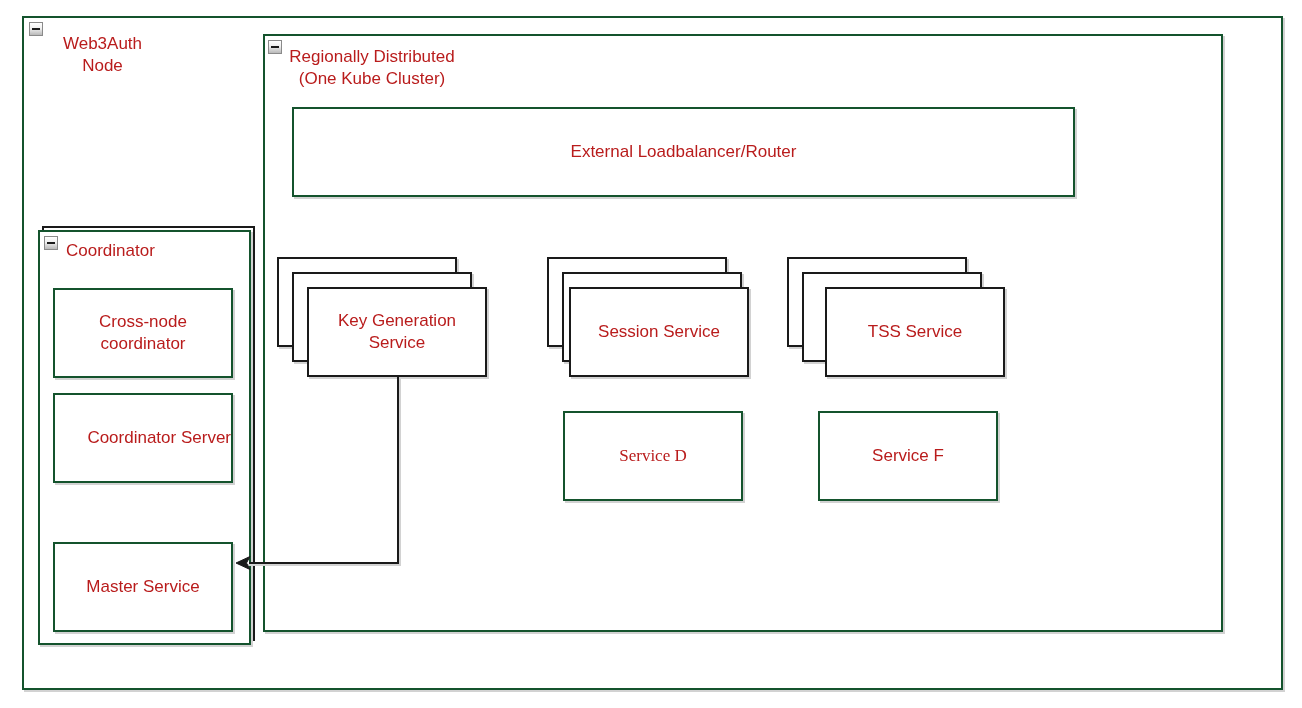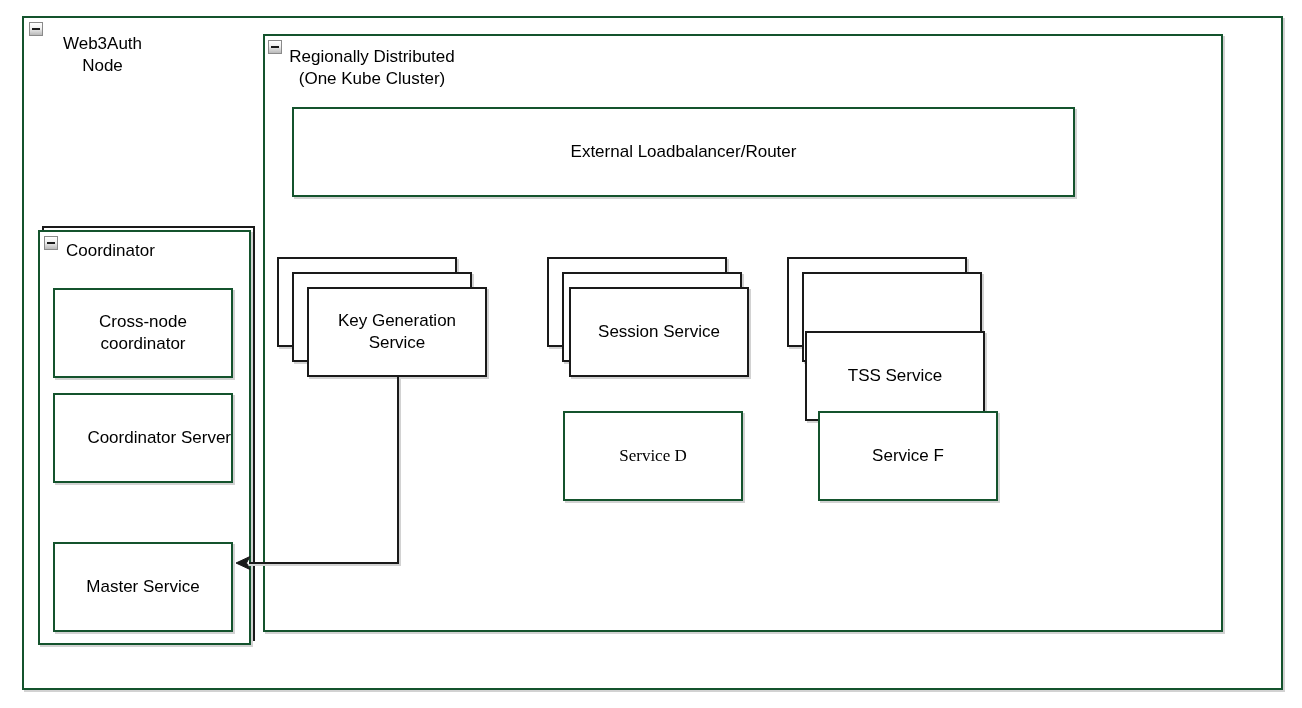--- a/index.html
+++ b/index.html
@@ -1,18 +1,18 @@
 <!DOCTYPE html>
 <html><head>
 <meta charset="utf-8">
 <style>
   html,body { margin:0; padding:0; background:#ffffff; }
   .canvas {
     position:relative; width:1302px; height:708px; background:#ffffff;
-    font-family:"Liberation Sans","DejaVu Sans",sans-serif; color:#000000; overflow:hidden;
+    font-family:"Liberation Sans","DejaVu Sans",sans-serif; color:#b91c1c; overflow:hidden;
   }
   .box {
     position:absolute; box-sizing:border-box; background:#ffffff;
     border:2px solid #14532d; box-shadow:2px 2px 0 0 #d2d2d2;
   }
   .node { display:flex; align-items:center; justify-content:center; text-align:center; }
   .label { font-size:17px; line-height:22px; white-space:pre-line; }
   .floating-label { position:absolute; text-align:center; }
   .left-label { position:absolute; text-align:left; }
   .collapse {
@@ -63,21 +63,21 @@
     <div class="layer" style="left:0; top:0;"></div>
     <div class="layer" style="left:15px; top:15px;"></div>
     <div class="layer node" style="left:22px; top:30px;">
       <span class="label">Session Service</span>
     </div>
   </div>
 
   <div style="position:absolute; left:787px; top:257px; width:212px; height:122px;">
     <div class="layer" style="left:0; top:0;"></div>
     <div class="layer" style="left:15px; top:15px;"></div>
-    <div class="layer node" style="left:18px; top:30px;margin-top:44px;">
+    <div class="layer node" style="left:38px; top:30px;">
       <span class="label">TSS Service</span>
     </div>
   </div>
 
   <div class="box node" style="left:563px; top:411px; width:180px; height:90px;font-family:Liberation Serif, serif;">
     <span class="label">Service D</span>
   </div>
 
   <div class="box node" style="left:818px; top:411px; width:180px; height:90px;">
     <span class="label">Service F</span>

